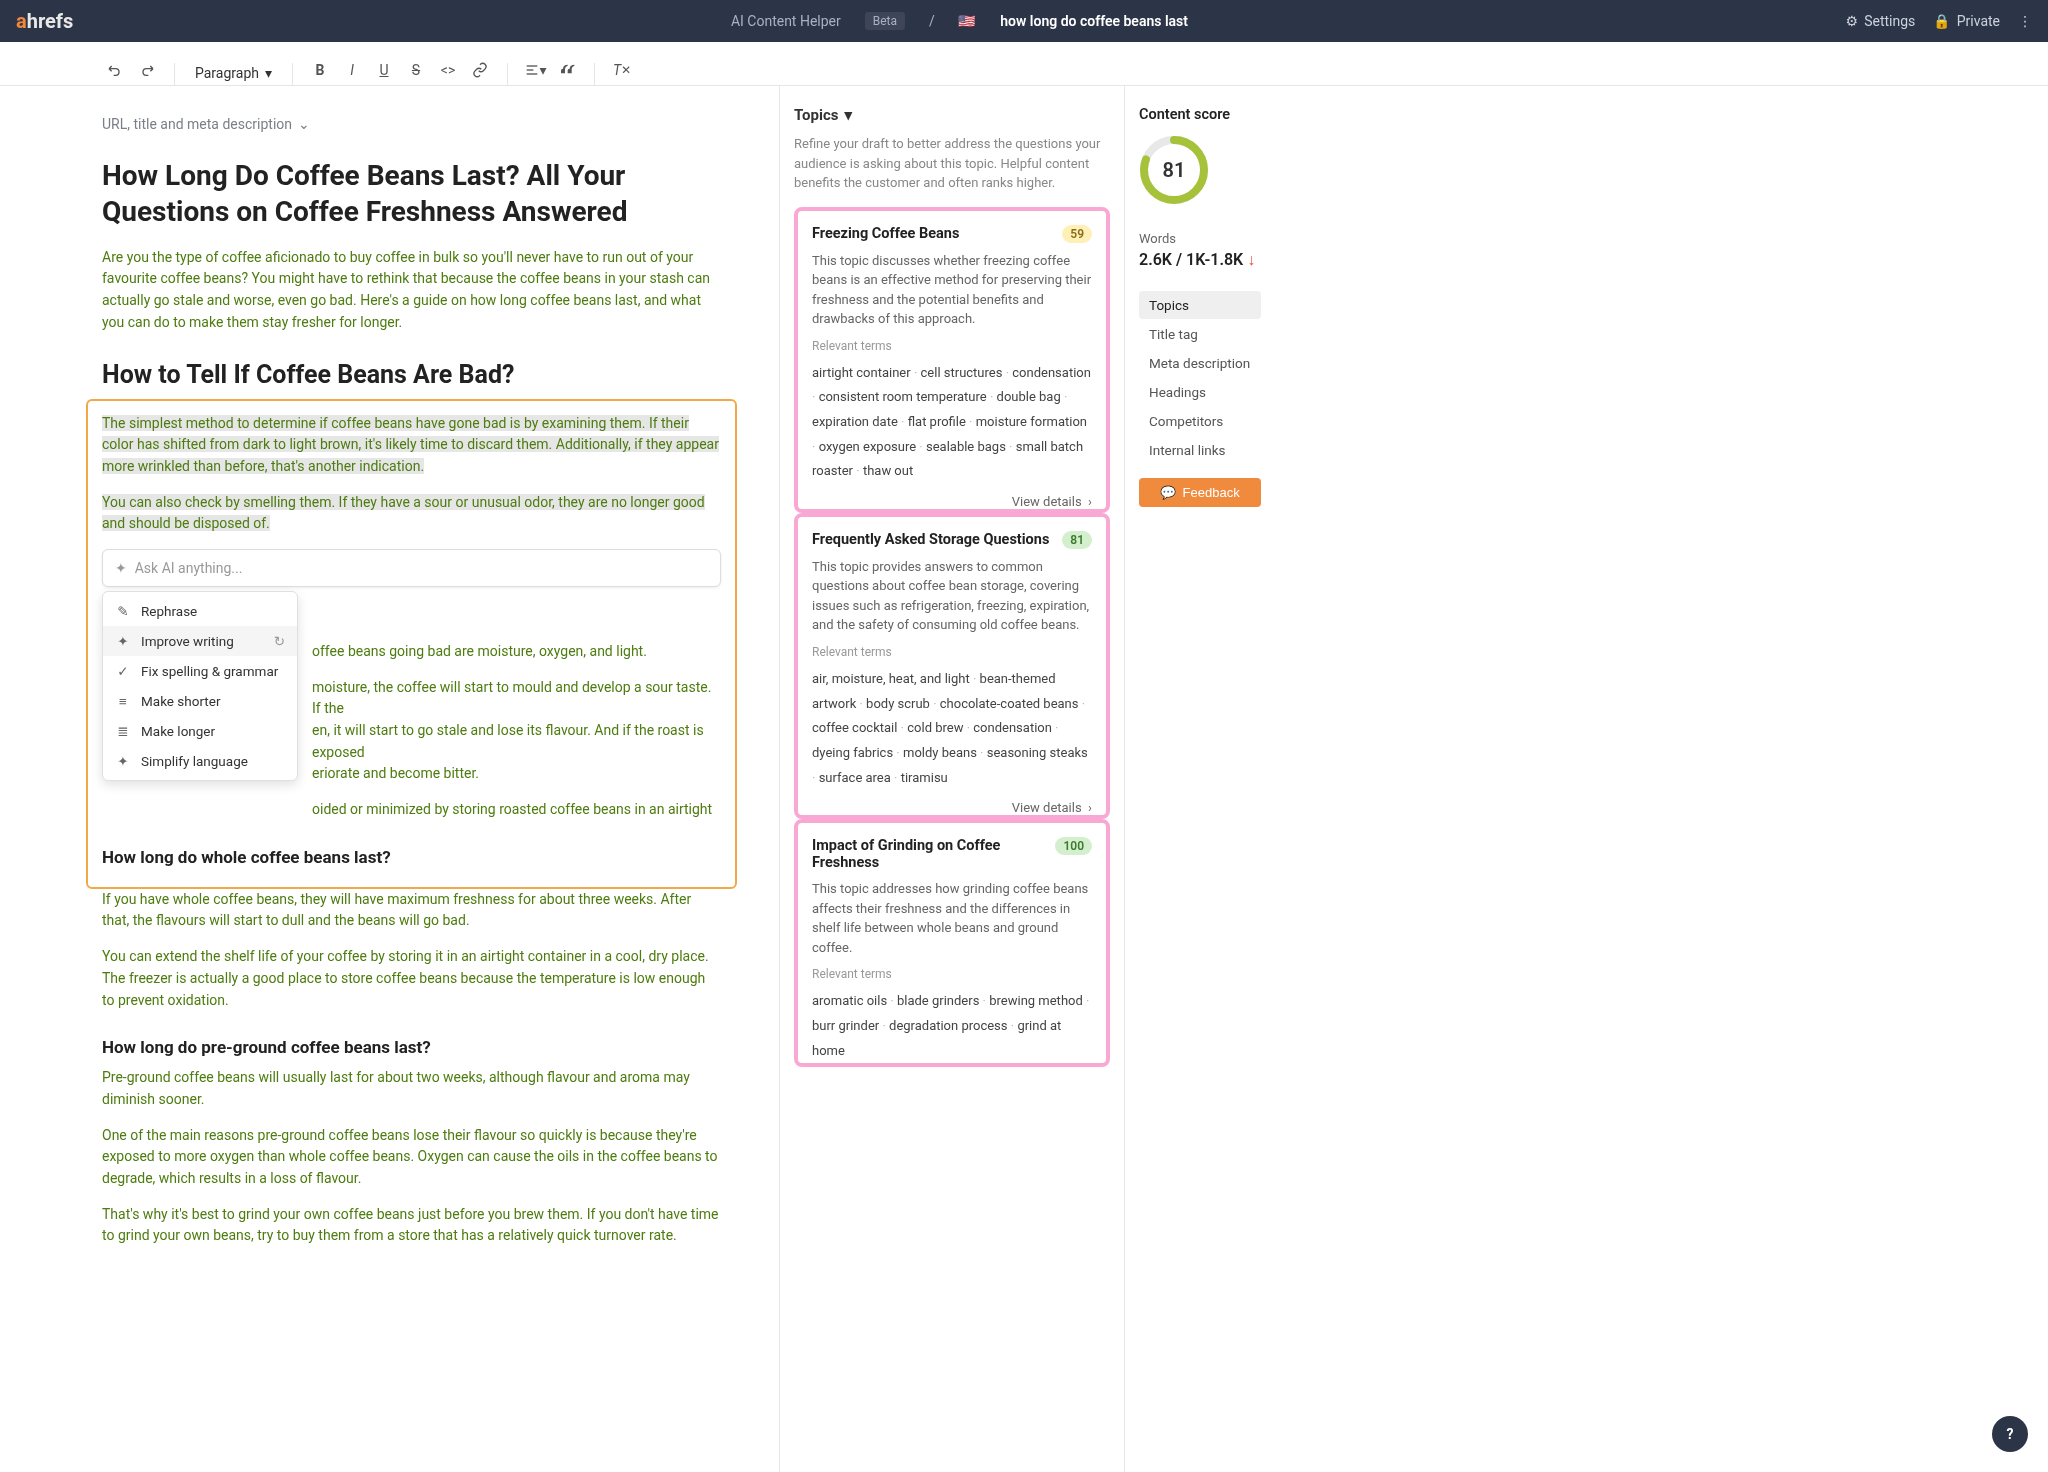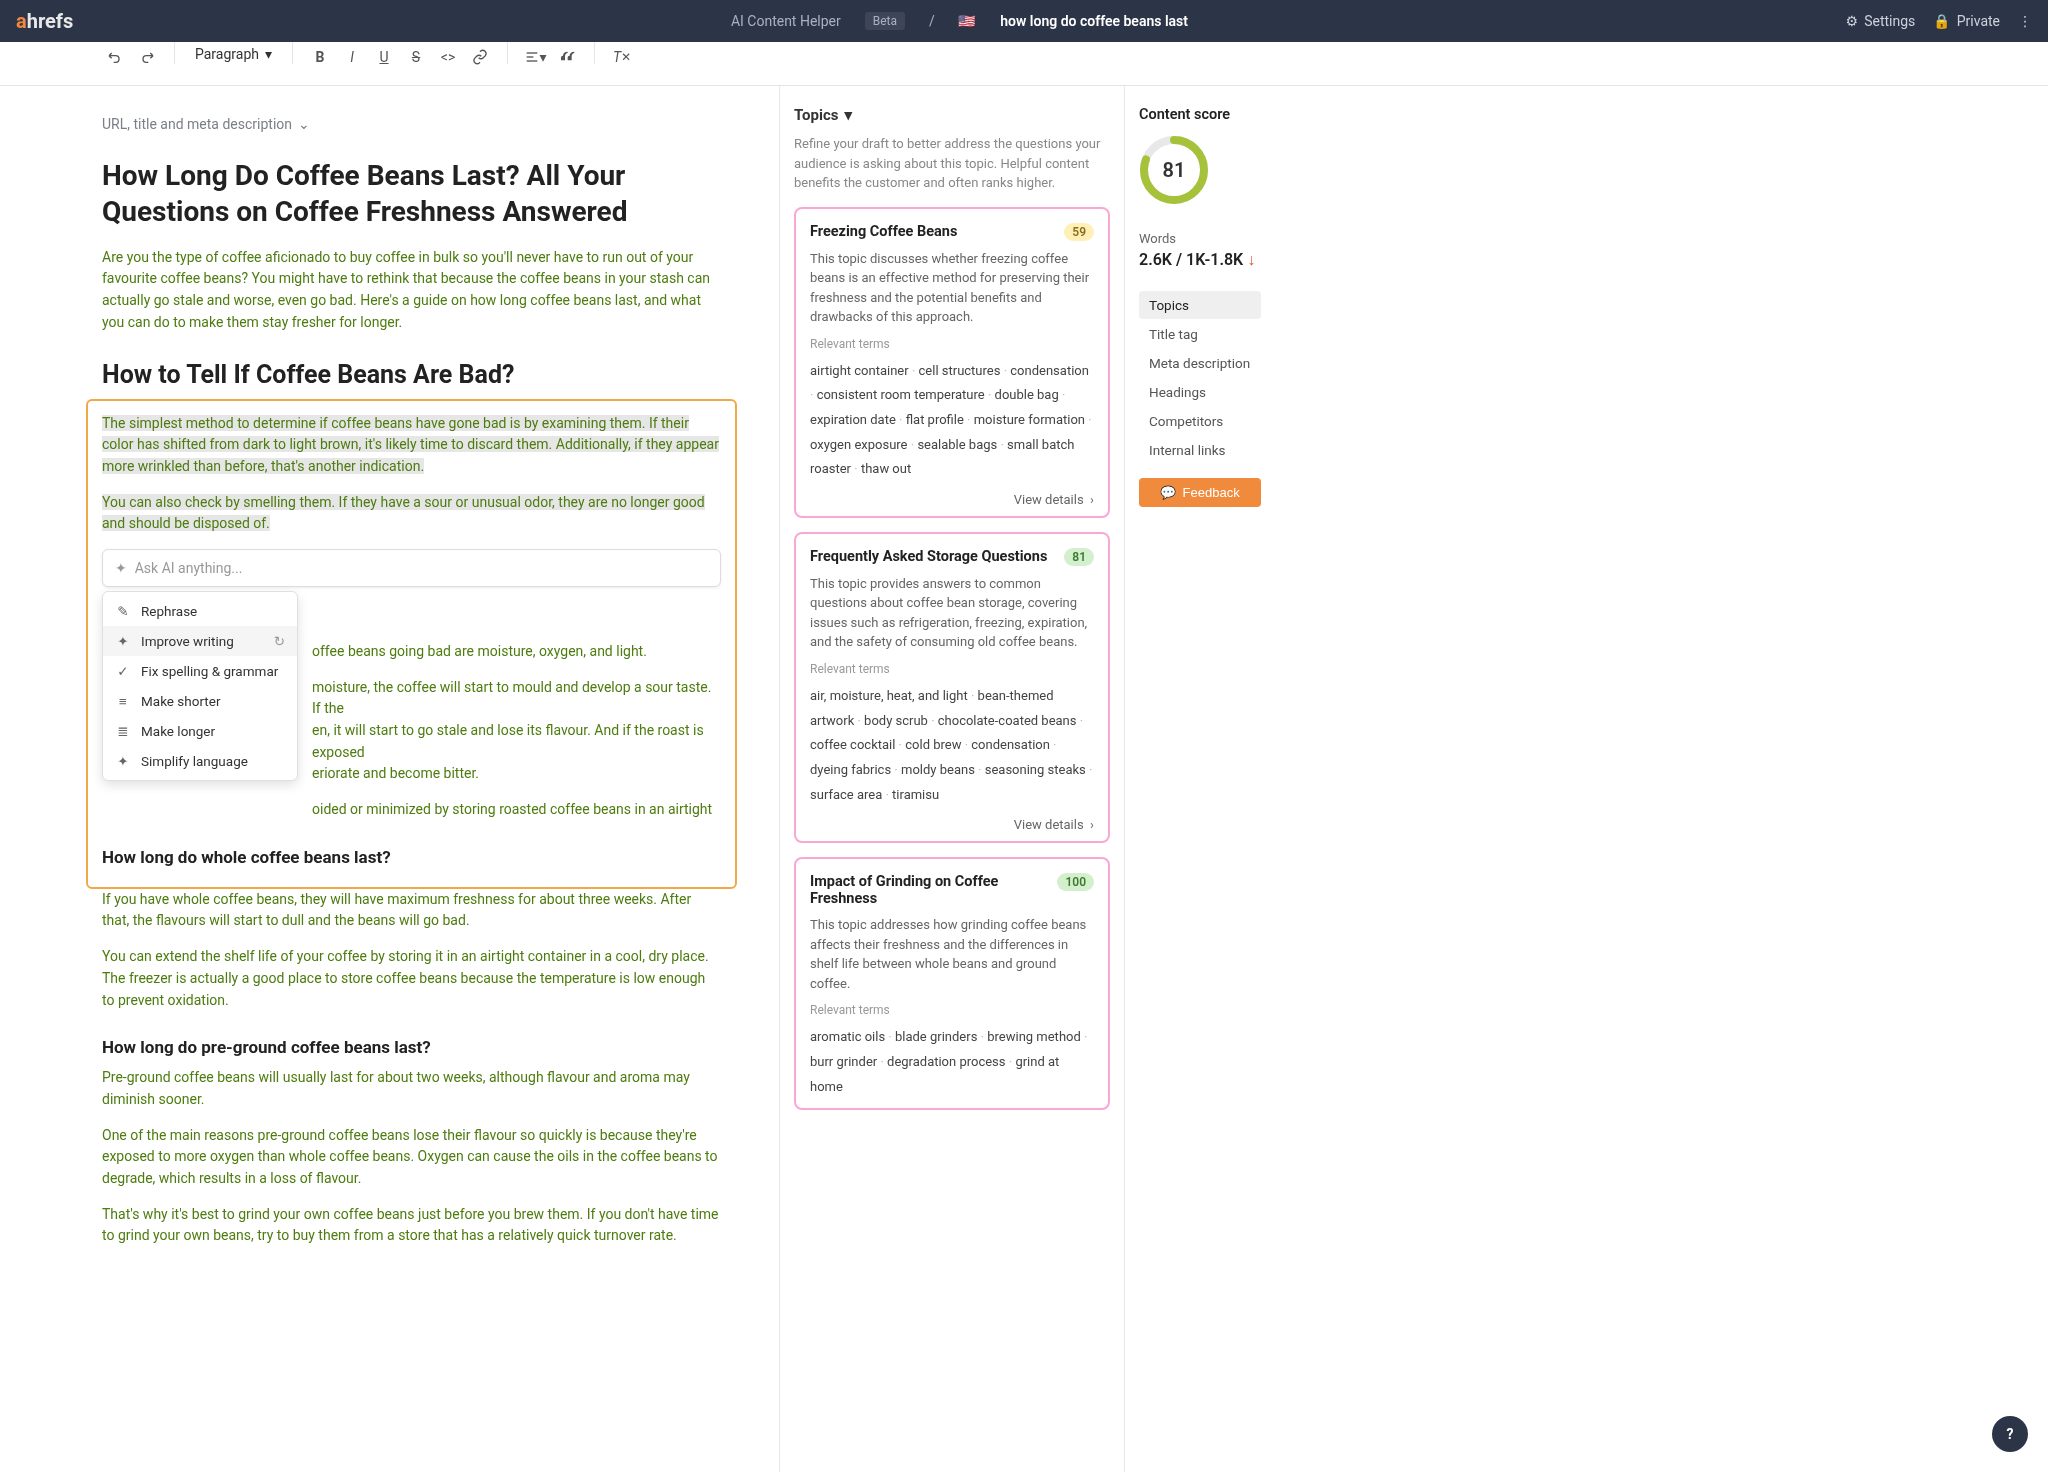--- a/index.html
+++ b/index.html
@@ -7,21 +7,21 @@
 .topbar{background:#2c3448;height:42px;display:flex;align-items:center;padding:0 16px;color:#fff}
 .logo{font-size:20px;font-weight:700}
 .logo .a{color:#f0873d}
 .logo .hrefs{color:#e8e8e8}
 .tb-center{flex:1;display:flex;align-items:center;justify-content:center;gap:24px;color:#aab0bf;font-size:14px}
 .beta{background:#3e4558;padding:2px 8px;border-radius:3px;font-size:12px}
 .flag{font-size:14px}
 .tb-center .kw{color:#fff;font-weight:600}
 .tb-right{display:flex;align-items:center;gap:18px;color:#cdd1db;font-size:14px}
 .tb-right .itm{display:flex;align-items:center;gap:6px;cursor:pointer}
-.toolbar{height:44px;border-bottom:1px solid #e5e5e5;display:flex;align-items:flex-start;padding:0 100px;gap:2px}
+.toolbar{height:44px;border-bottom:1px solid #e5e5e5;display:flex;align-items:flex-end;padding:0 100px;gap:2px}
 .tool-grp{display:flex;align-items:center;gap:2px}
 .tool-sep{width:1px;height:22px;background:#e5e5e5;margin:0 10px}
 .tool-btn{width:30px;height:30px;display:flex;align-items:center;justify-content:center;cursor:pointer;color:#555;border-radius:3px}
 .tool-dd{display:flex;align-items:center;gap:6px;padding:4px 8px;cursor:pointer;color:#333}
 .main{display:flex;height:calc(100vh - 86px)}
 .editor-col{flex:1;padding:30px 58px 30px 102px;overflow-y:auto;border-right:1px solid #e8e8e8;max-width:780px}
 .meta-toggle{color:#7b7f87;font-size:14px;display:flex;align-items:center;gap:6px;margin-bottom:26px;cursor:pointer}
 h1{font-size:28px;font-weight:700;color:#222;line-height:1.3;margin-bottom:16px}
 h2{font-size:25px;font-weight:700;color:#222;margin-top:26px;margin-bottom:10px}
 h2.sub{font-size:17px}
@@ -33,21 +33,21 @@
 .ai-menu-item{padding:7px 12px;display:flex;align-items:center;gap:10px;font-size:13.5px;color:#333;cursor:pointer}
 .ai-menu-item.hov{background:#f5f5f5}
 .ai-menu-item .mic{width:16px;text-align:center;color:#666}
 .ai-menu-item .r{margin-left:auto;color:#999}
 .behind-menu{margin-top:-140px;margin-left:210px}
 .behind-menu p{margin-left:-210px}
 .behind-menu p.off{padding-left:210px}
 .topics-col{width:345px;padding:20px 14px;overflow-y:auto;border-right:1px solid #e8e8e8}
 .topics-hd{display:flex;align-items:center;gap:6px;font-weight:700;font-size:15px;margin-bottom:10px}
 .topics-sub{font-size:13px;color:#888;line-height:1.5;margin-bottom:14px}
-.topic-card{border:2px solid #f9a8d4;border-radius:8px;padding:14px 14px 9px;margin-bottom:14px}
+.topic-card{border:4px solid #f9a8d4;border-radius:8px;padding:14px 14px 0;}
 .topic-head{display:flex;align-items:flex-start;justify-content:space-between;margin-bottom:8px}
 .topic-title{font-weight:700;font-size:14.5px;color:#222}
 .score-pill{font-size:12px;font-weight:600;padding:2px 8px;border-radius:10px}
 .pill-y{background:#fff0b8;color:#8a6d1a}
 .pill-g{background:#d4efce;color:#3c7a2e}
 .topic-desc{font-size:13px;color:#666;line-height:1.5;margin-bottom:10px}
 .rel-label{font-size:12px;color:#999;margin-bottom:8px}
 .terms{font-size:13px;color:#444;line-height:1.9}
 .terms span::after{content:" · ";color:#bbb}
 .terms span:last-child::after{content:""}

